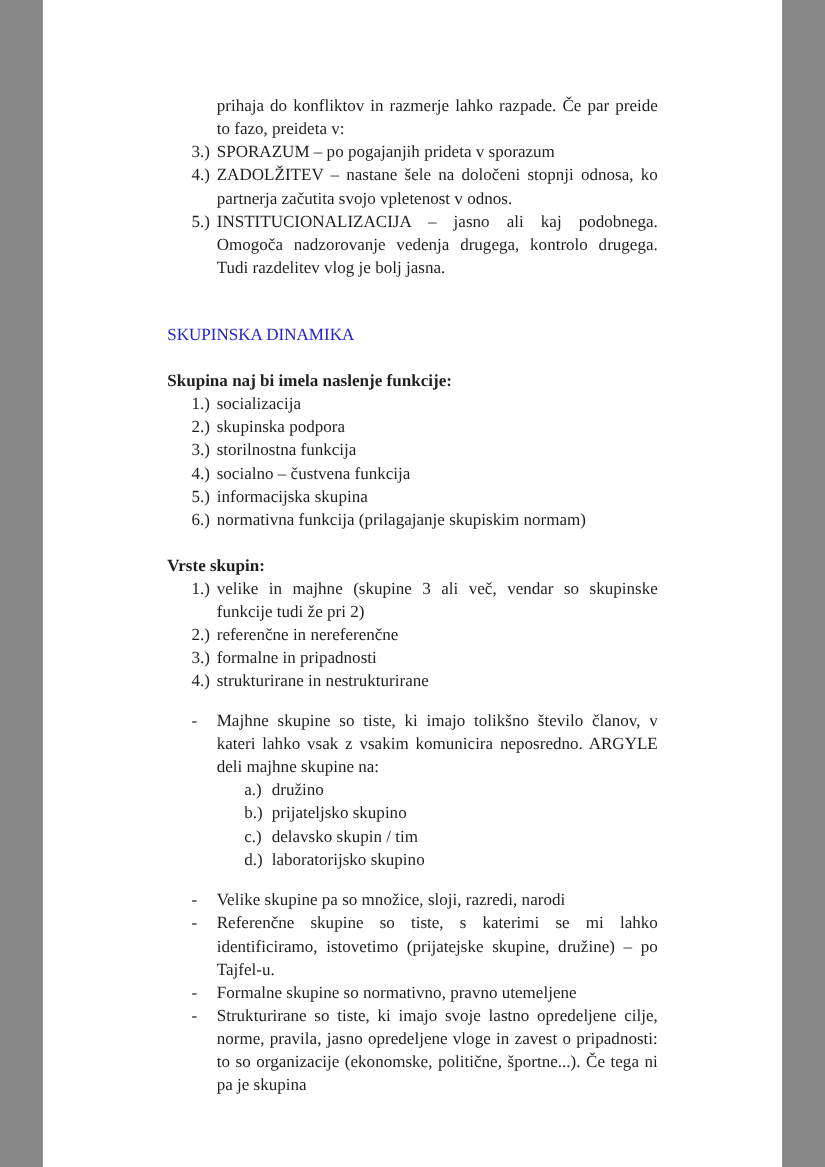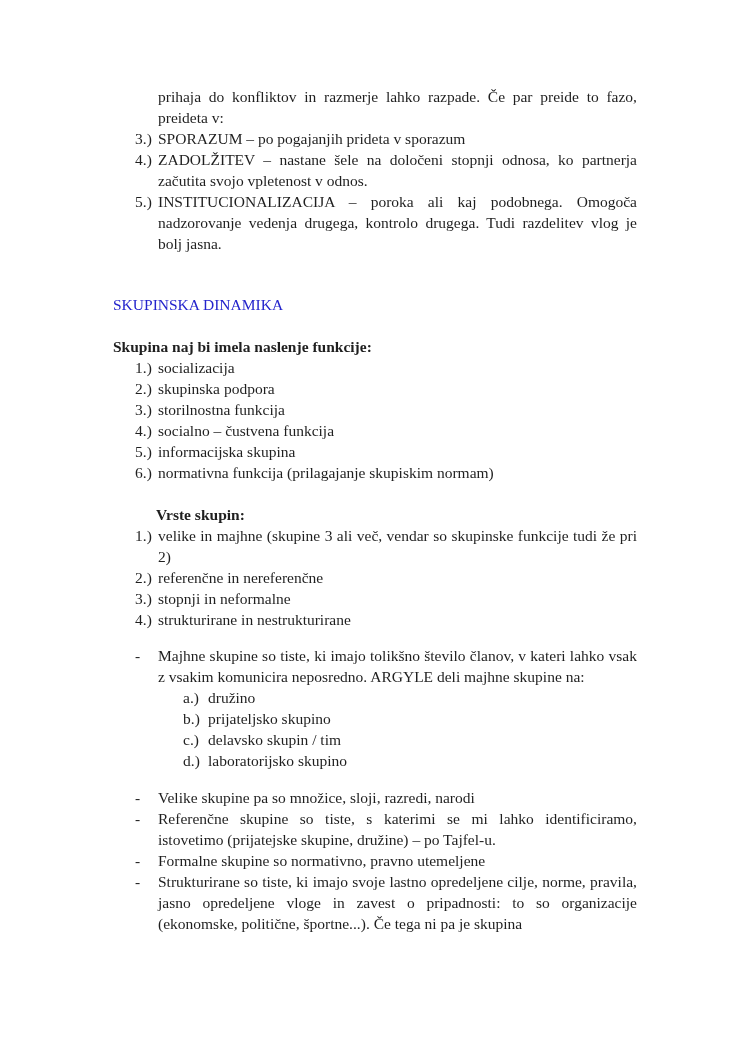--- a/index.html
+++ b/index.html
@@ -3,21 +3,21 @@
 <meta charset="utf-8">
 <style>
   :root {
     --bg: #ffffff;
     --text: #1f1f1f;
     --heading: #2424cc;
   }
   * { box-sizing: border-box; }
   html, body { margin: 0; padding: 0; background: #888; }
   .page {
-    width: 750px;
+    width: 672px;
     height: 1061px;
     margin: 0 auto;
     background: var(--bg);
     color: var(--text);
     font-family: "Liberation Serif", "DejaVu Serif", serif;
     font-size: 15.5px;
     line-height: 21px;
     padding: 86px 113px 15px 113px;
     overflow: hidden;
   }
@@ -33,21 +33,21 @@
     color: var(--heading);
     font-weight: normal;
     font-size: 15.5px;
     line-height: 21px;
     margin: 40px 0 21px 0;
   }
   .block-title {
     font-weight: bold;
     margin: 0;
   }
-  .types-title { margin-top: 21px; margin-left: 43px; }
+  .types-title { margin-top: 21px; }
   .argyle-block { margin-top: 15px; }
   .notes-block { margin-top: 16px; }
 </style>
 </head>
 <body>
 
 <div class="page">
 
   <section class="list">
     <div class="li">
@@ -57,21 +57,21 @@
     <div class="li">
       <div class="li-marker">3.)</div>
       <div class="li-text">SPORAZUM – po pogajanjih prideta v sporazum</div>
     </div>
     <div class="li">
       <div class="li-marker">4.)</div>
       <div class="li-text">ZADOLŽITEV – nastane šele na določeni stopnji odnosa, ko partnerja začutita svojo vpletenost v odnos.</div>
     </div>
     <div class="li">
       <div class="li-marker">5.)</div>
-      <div class="li-text">INSTITUCIONALIZACIJA – poroka ali kaj podobnega. Omogoča nadzorovanje vedenja drugega, kontrolo drugega. Tudi razdelitev vlog je bolj jasna.</div>
+      <div class="li-text">INSTITUCIONALIZACIJA – jasno ali kaj podobnega. Omogoča nadzorovanje vedenja drugega, kontrolo drugega. Tudi razdelitev vlog je bolj jasna.</div>
     </div>
   </section>
 
   <div class="section-heading">SKUPINSKA DINAMIKA</div>
 
   <section>
     <p class="block-title">Skupina naj bi imela naslenje funkcije:</p>
     <div class="list">
       <div class="li">
         <div class="li-marker">1.)</div>
@@ -106,21 +106,21 @@
       <div class="li">
         <div class="li-marker">1.)</div>
         <div class="li-text">velike in majhne (skupine 3 ali več, vendar so skupinske funkcije tudi že pri 2)</div>
       </div>
       <div class="li">
         <div class="li-marker">2.)</div>
         <div class="li-text">referenčne in nereferenčne</div>
       </div>
       <div class="li">
         <div class="li-marker">3.)</div>
-        <div class="li-text">stopnji in neformalne</div>
+        <div class="li-text">formalne in pripadnosti</div>
       </div>
       <div class="li">
         <div class="li-marker">4.)</div>
         <div class="li-text">strukturirane in nestrukturirane</div>
       </div>
     </div>
   </section>
 
   <section class="list argyle-block">
     <div class="li">

